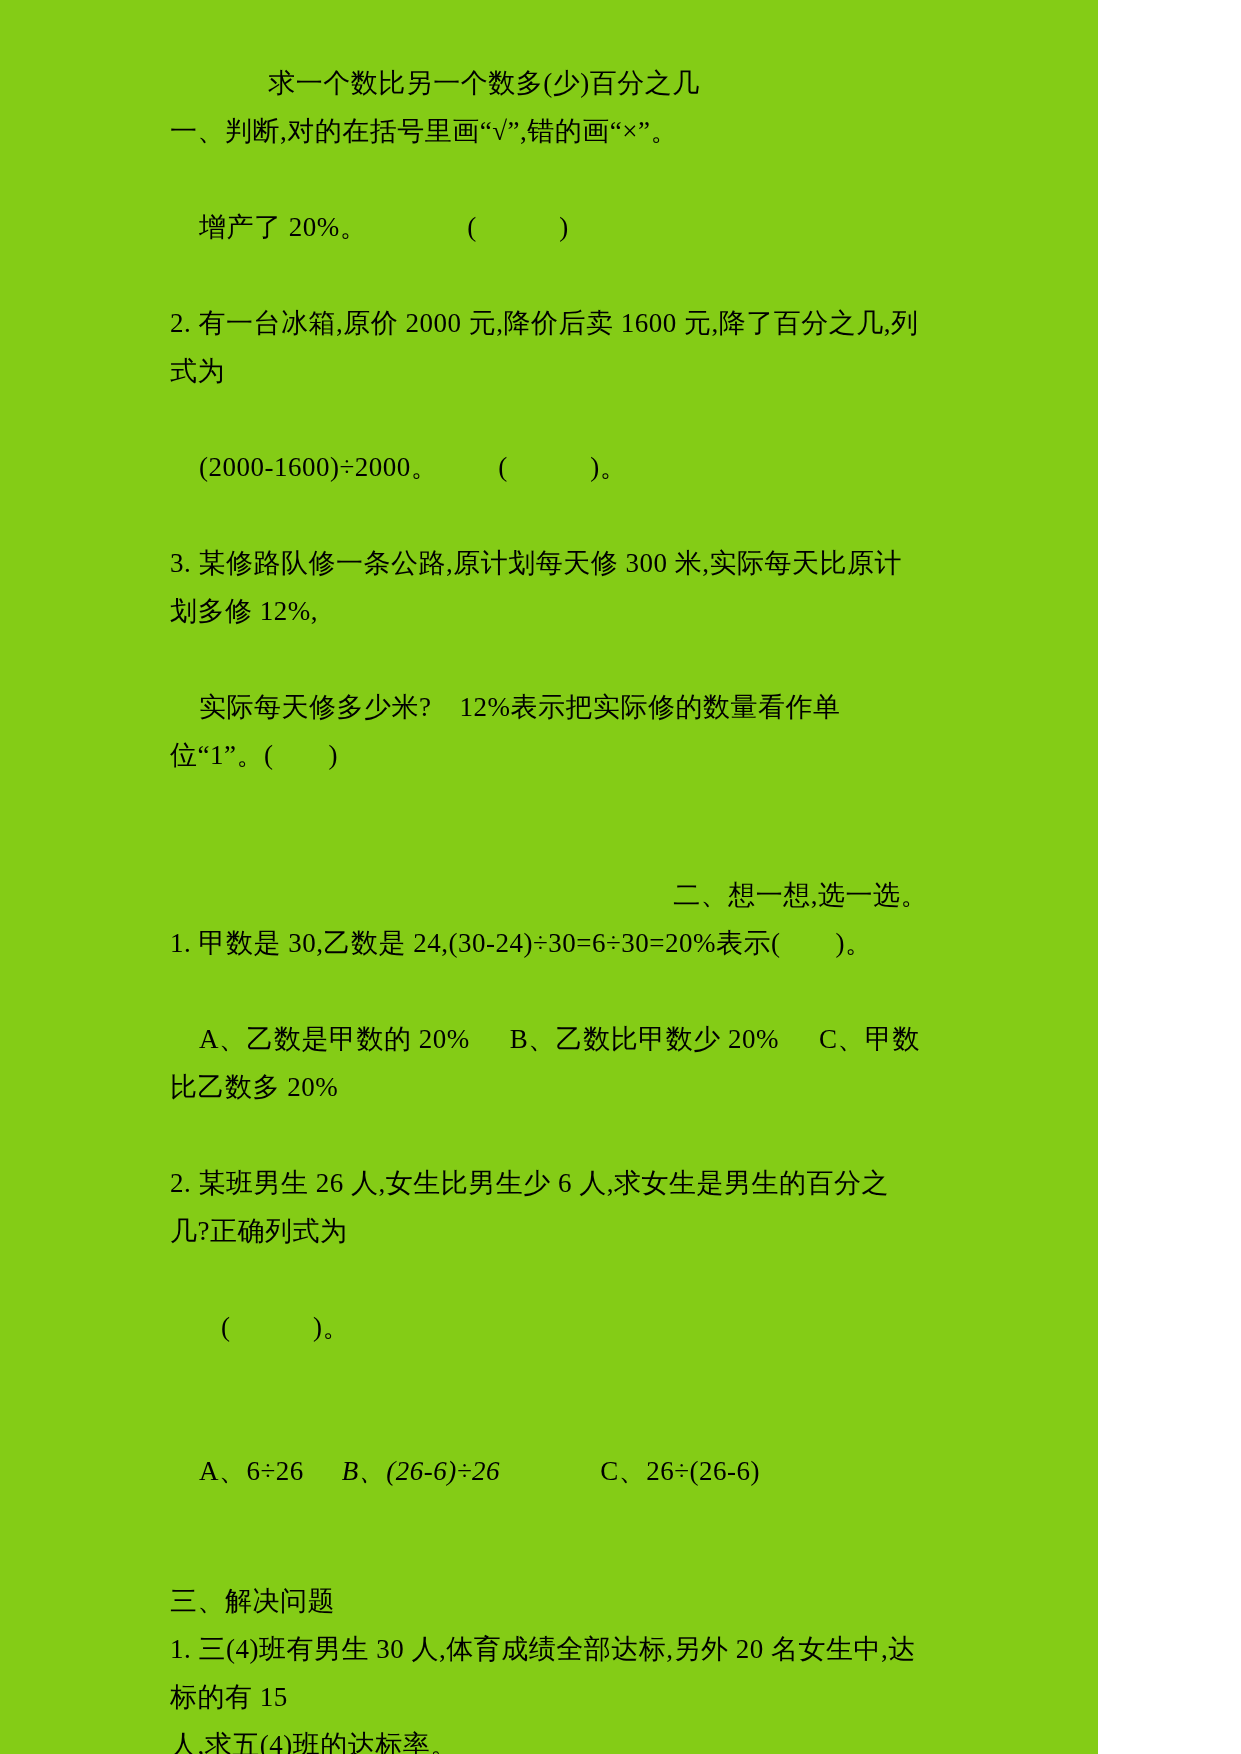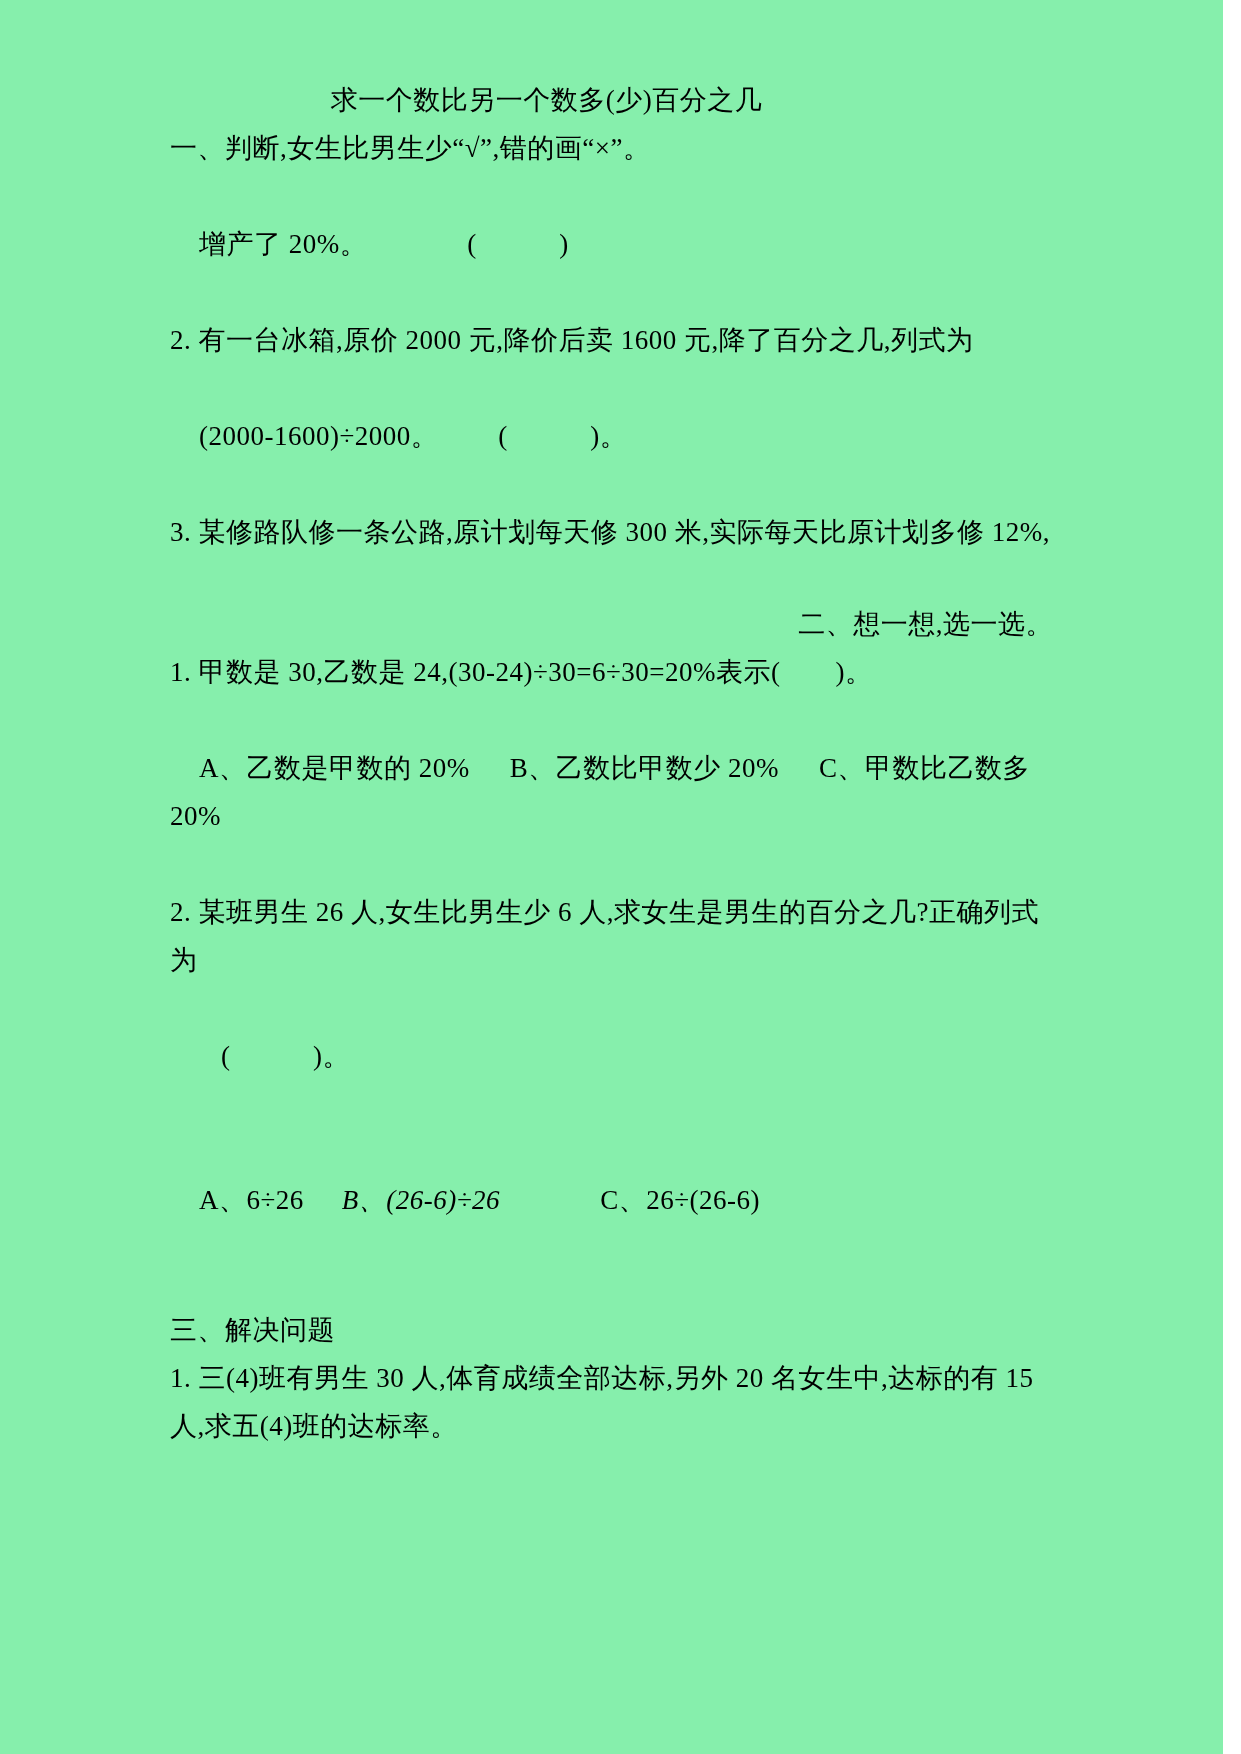--- a/index.html
+++ b/index.html
@@ -8,24 +8,24 @@
     background: #ffffff;
   }
   body {
     width: 1241px;
     height: 1754px;
     font-family: "Liberation Serif", "DejaVu Serif", serif;
     color: #000000;
   }
   .page {
     box-sizing: border-box;
-    width: 1223px;
+    width: 1098px;
     height: 1754px;
-    padding: 76px 170px 0 170px;
-    background: #86efac;
+    padding: 59px 170px 0 170px;
+    background: #84cc16;
     overflow: hidden;
   }
   .line {
     font-size: 27px;
     line-height: 48px;
     white-space: pre-wrap;
     letter-spacing: 0.5px;
   }
   .title-line {
     text-align: center;
@@ -43,35 +43,38 @@
   .sec2-heading { margin-top: 44px; text-align: right; }
   .sec3-heading { margin-top: 34px; }
 </style>
 </head>
 <body>
 
 <div class="page">
 
   <div class="line title-line">求一个数比另一个数多(少)百分之几</div>
 
-  <div class="line">一、判断,女生比男生少“√”,错的画“×”。</div>
+  <div class="line">一、判断,对的在括号里画“√”,错的画“×”。</div>
 
 
   <div class="line">
     <span>增产了 20%。</span><span class="blank-gap-lg">(　　　)</span>
   </div>
 
   <div class="line">2. 有一台冰箱,原价 2000 元,降价后卖 1600 元,降了百分之几,列式为</div>
 
   <div class="line">
     <span>(2000-1600)÷2000。</span><span class="blank-gap-md">(　　　)。</span>
   </div>
 
   <div class="line">3. 某修路队修一条公路,原计划每天修 300 米,实际每天比原计划多修 12%,</div>
 
+  <div class="line">
+    <span>实际每天修多少米?</span><span class="part-gap">12%表示把实际修的数量看作单位“1”。(　　)</span>
+  </div>
 
   <div class="line sec2-heading">二、想一想,选一选。</div>
 
   <div class="line">1. 甲数是 30,乙数是 24,(30-24)÷30=6÷30=20%表示(　　)。</div>
 
   <div class="line opts-row1">
     <span class="opt-a">A、乙数是甲数的 20%</span><span class="opt-b">B、乙数比甲数少 20%</span><span class="opt-c">C、甲数比乙数多 20%</span>
   </div>
 
   <div class="line">2. 某班男生 26 人,女生比男生少 6 人,求女生是男生的百分之几?正确列式为</div>

